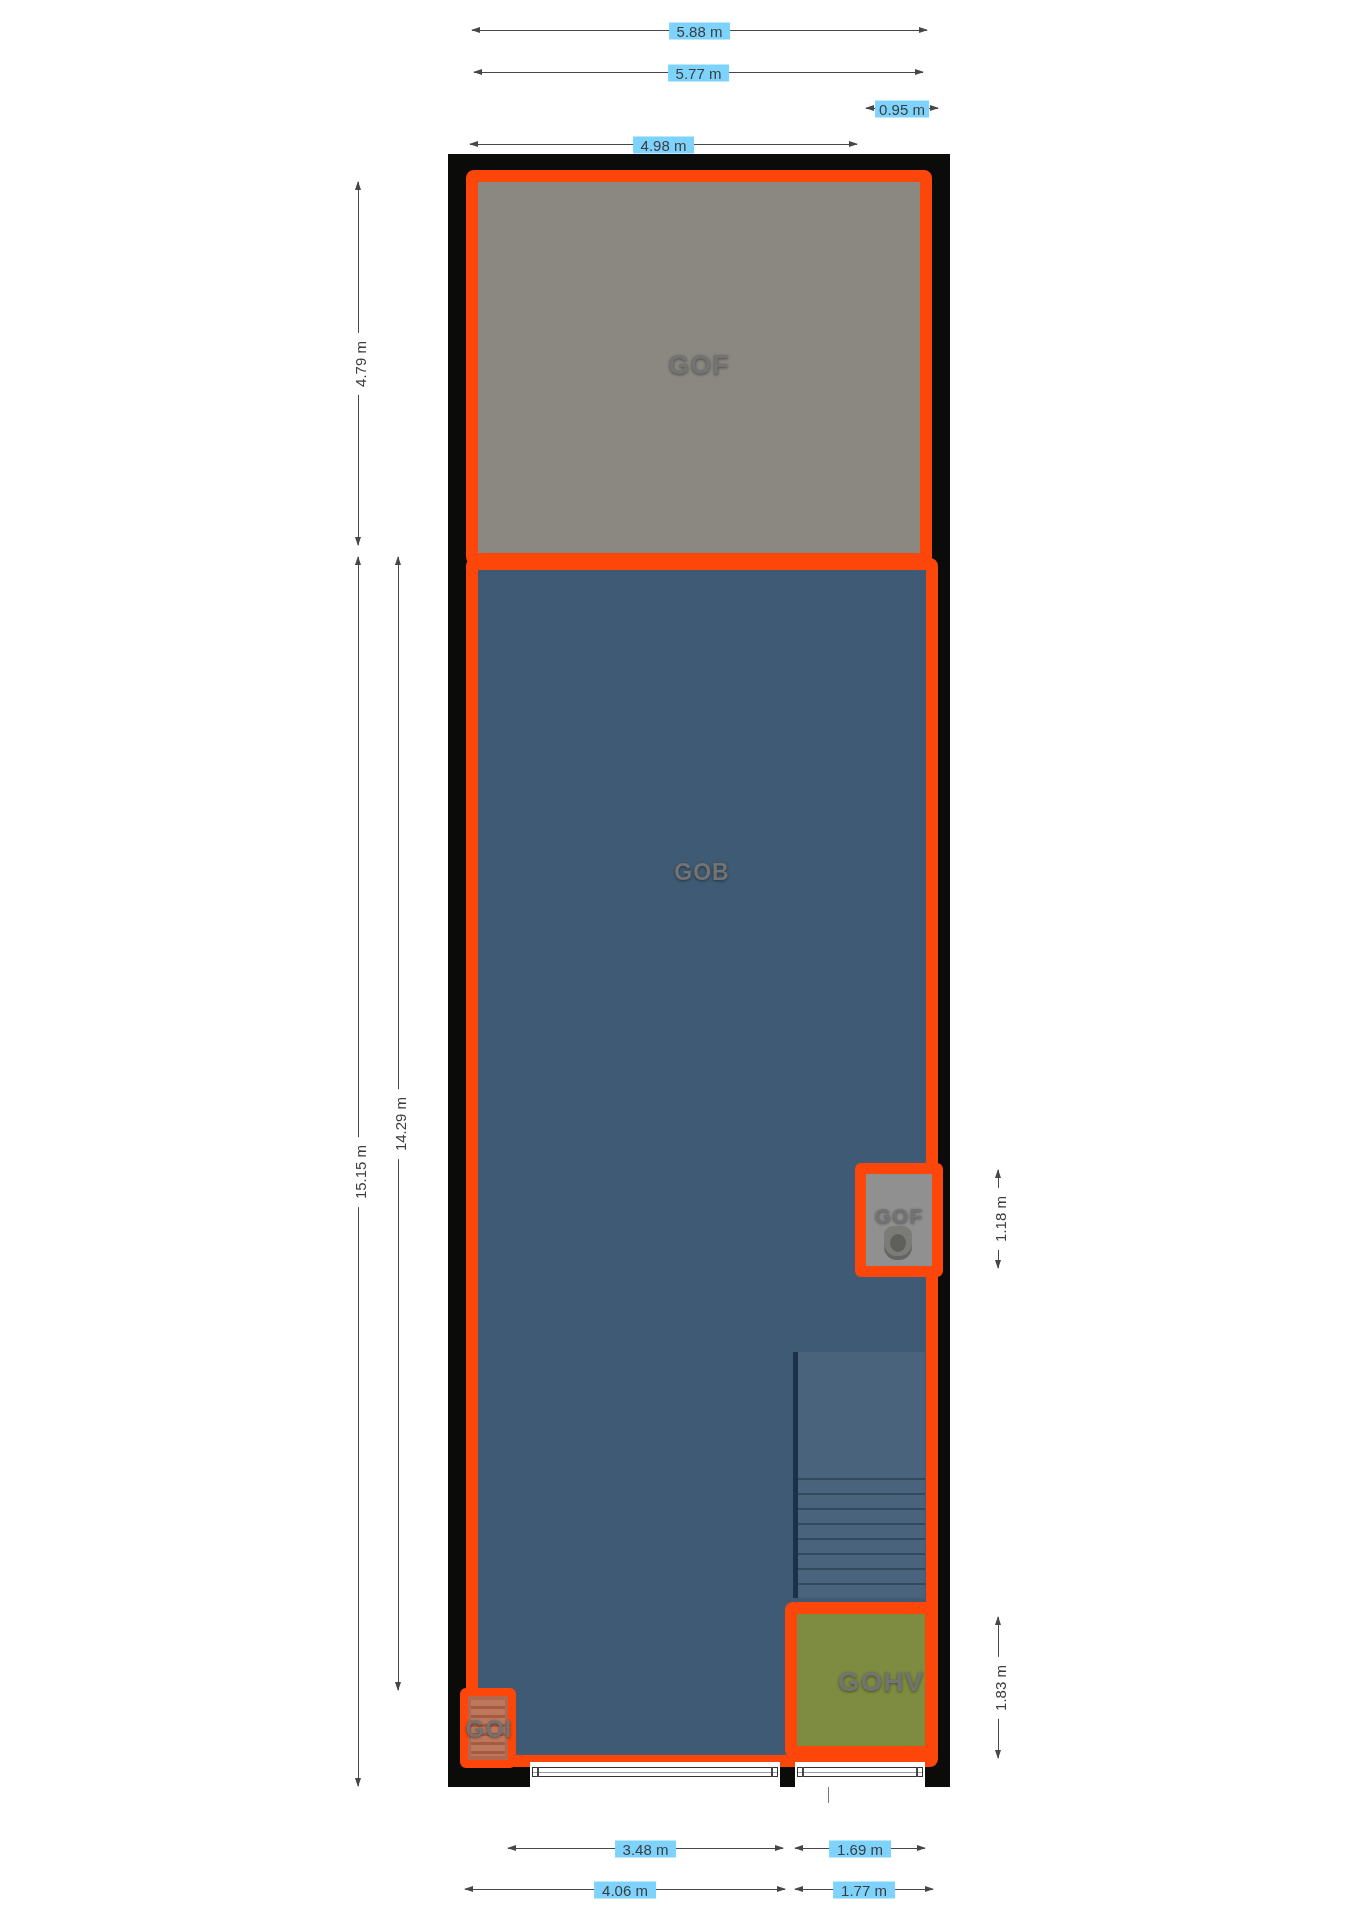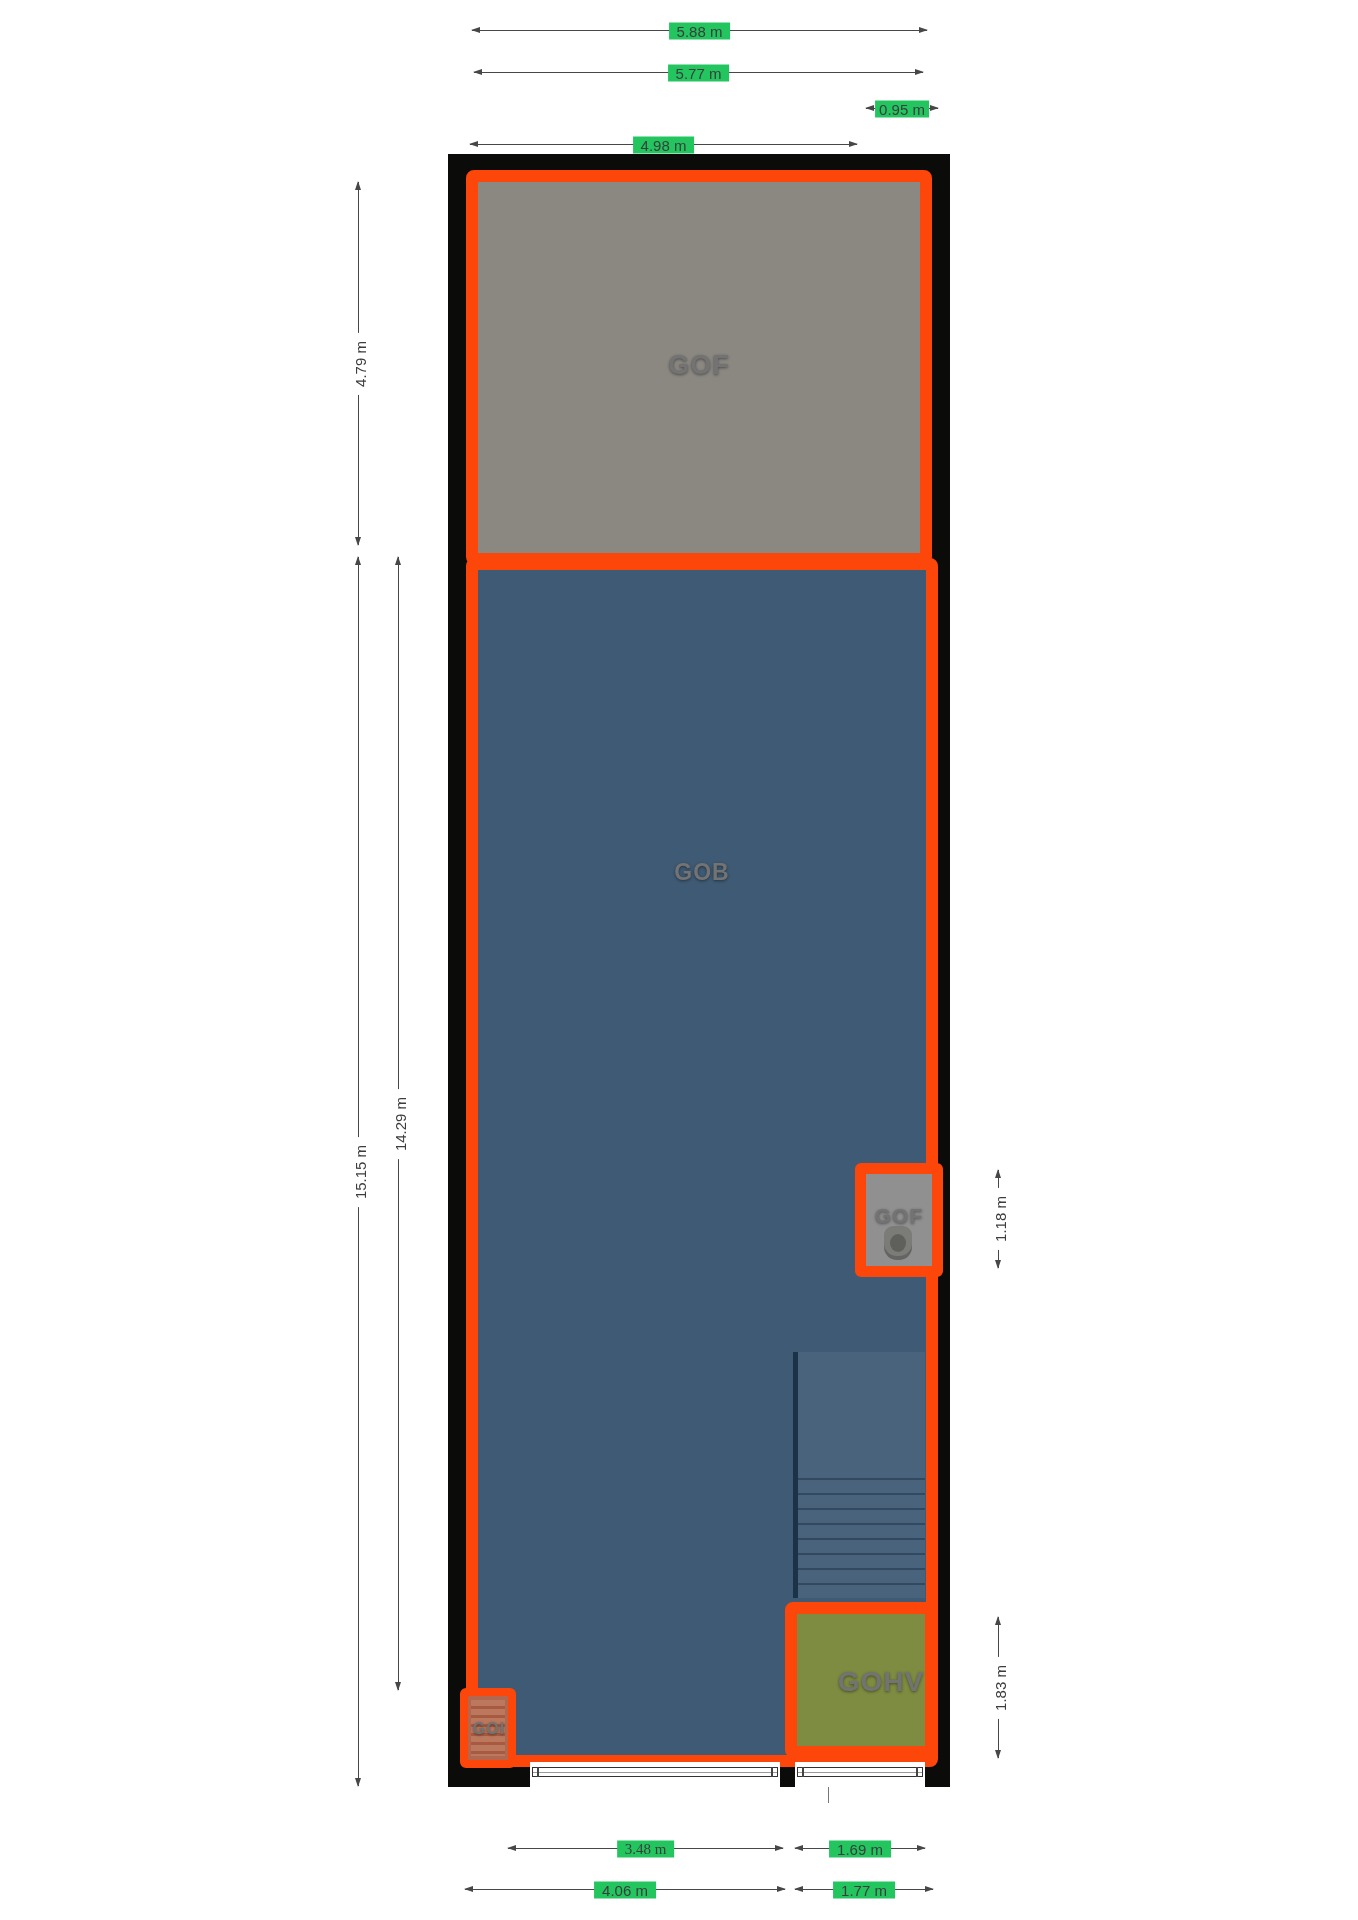--- a/index.html
+++ b/index.html
@@ -19,21 +19,21 @@
   .goi-radiator{position:absolute;left:3px;top:4px;right:3px;bottom:4px;
     background:repeating-linear-gradient(to bottom,#bd7a5e 0 6px,#a65940 6px 9px);opacity:.9;}
   .room-label{
     position:absolute;color:#737373;font-weight:700;letter-spacing:1px;
     text-shadow:0 1px 3px rgba(0,0,0,.45);transform:translate(-50%,-50%);white-space:nowrap;
   }
   .lbl-gof-top{left:699px;top:365px;font-size:27px;}
   .lbl-gob{left:702px;top:872px;font-size:23px;}
   .lbl-gof-wc{left:899px;top:1216px;font-size:21px;}
   .lbl-gohv{left:881px;top:1682px;font-size:28px;}
-  .lbl-goi{left:489px;top:1729px;font-size:16px;}
+  .lbl-goi{left:489px;top:1729px;font-size:24px;}
   
   .stairs{left:793px;top:1352px;width:132px;height:246px;background:rgba(255,255,255,0.06);
     border-left:5px solid #1c3246;box-sizing:border-box;}
   .stairs .steps{position:absolute;left:0;right:0;bottom:0;height:120px;
     background:repeating-linear-gradient(to bottom,rgba(8,24,40,.35) 0 2px,transparent 2px 15px);}
   
   .toilet{left:884px;top:1226px;width:28px;height:34px;background:#7b7b78;
     border-radius:9px 9px 13px 13px;box-shadow:inset 0 -4px 0 rgba(0,0,0,.18);}
   .toilet::after{content:"";position:absolute;left:6px;top:8px;width:16px;height:18px;
     background:#5f5f5c;border-radius:50%;}
@@ -52,34 +52,34 @@
   .dim-h::before{content:"";position:absolute;left:-1px;top:-4px;width:0;height:0;
     border-top:3.5px solid transparent;border-bottom:3.5px solid transparent;border-right:9px solid #474747;}
   .dim-h::after{content:"";position:absolute;right:-1px;top:-4px;width:0;height:0;
     border-top:3.5px solid transparent;border-bottom:3.5px solid transparent;border-left:9px solid #474747;}
   .dim-v{width:0;border-left:1px solid #474747;}
   .dim-v::before{content:"";position:absolute;top:-1px;left:-4px;width:0;height:0;
     border-left:3.5px solid transparent;border-right:3.5px solid transparent;border-bottom:9px solid #474747;}
   .dim-v::after{content:"";position:absolute;bottom:-1px;left:-4px;width:0;height:0;
     border-left:3.5px solid transparent;border-right:3.5px solid transparent;border-top:9px solid #474747;}
   .dim-h .lbl{position:absolute;left:50%;top:0;transform:translate(-50%,-50%);
-    background:#22c55e;padding:0 8px;font-size:15px;white-space:nowrap;}
+    background:#7dd3fc;padding:0 8px;font-size:15px;white-space:nowrap;}
   .dim-h.tight .lbl{padding:0 4px;text-align:center;}
   .dim-v .lbl{position:absolute;top:50%;left:0.5px;transform:translate(-50%,-50%) rotate(-90deg);
     background:#fff;padding:0 8px;font-size:15px;white-space:nowrap;}
   .dim-t1{left:472px;top:30px;width:455px;}
   .dim-t2{left:474px;top:72px;width:449px;}
   .dim-t3{left:470px;top:108px;width:387px;margin-top:36px;}
   .dim-t4{left:866px;top:108px;width:72px;}
   .dim-l1{left:358px;top:182px;height:363px;}
   .dim-l2{left:358px;top:557px;height:1229px;}
   .dim-l3{left:398px;top:557px;height:1133px;}
   .dim-r1{left:998px;top:1170px;height:98px;}
   .dim-r2{left:998px;top:1617px;height:141px;}
-  .dim-b1{left:508px;top:1848px;width:275px;font-family:Liberation Serif, serif;}
+  .dim-b1{left:508px;top:1848px;width:275px;}
   .dim-b2{left:795px;top:1848px;width:130px;}
   .dim-b3{left:465px;top:1889px;width:320px;}
   .dim-b4{left:795px;top:1889px;width:138px;}
 </style>
 </head>
 <body>
 
 <div class="page">
 
   <div class="abs outer-wall"></div>

